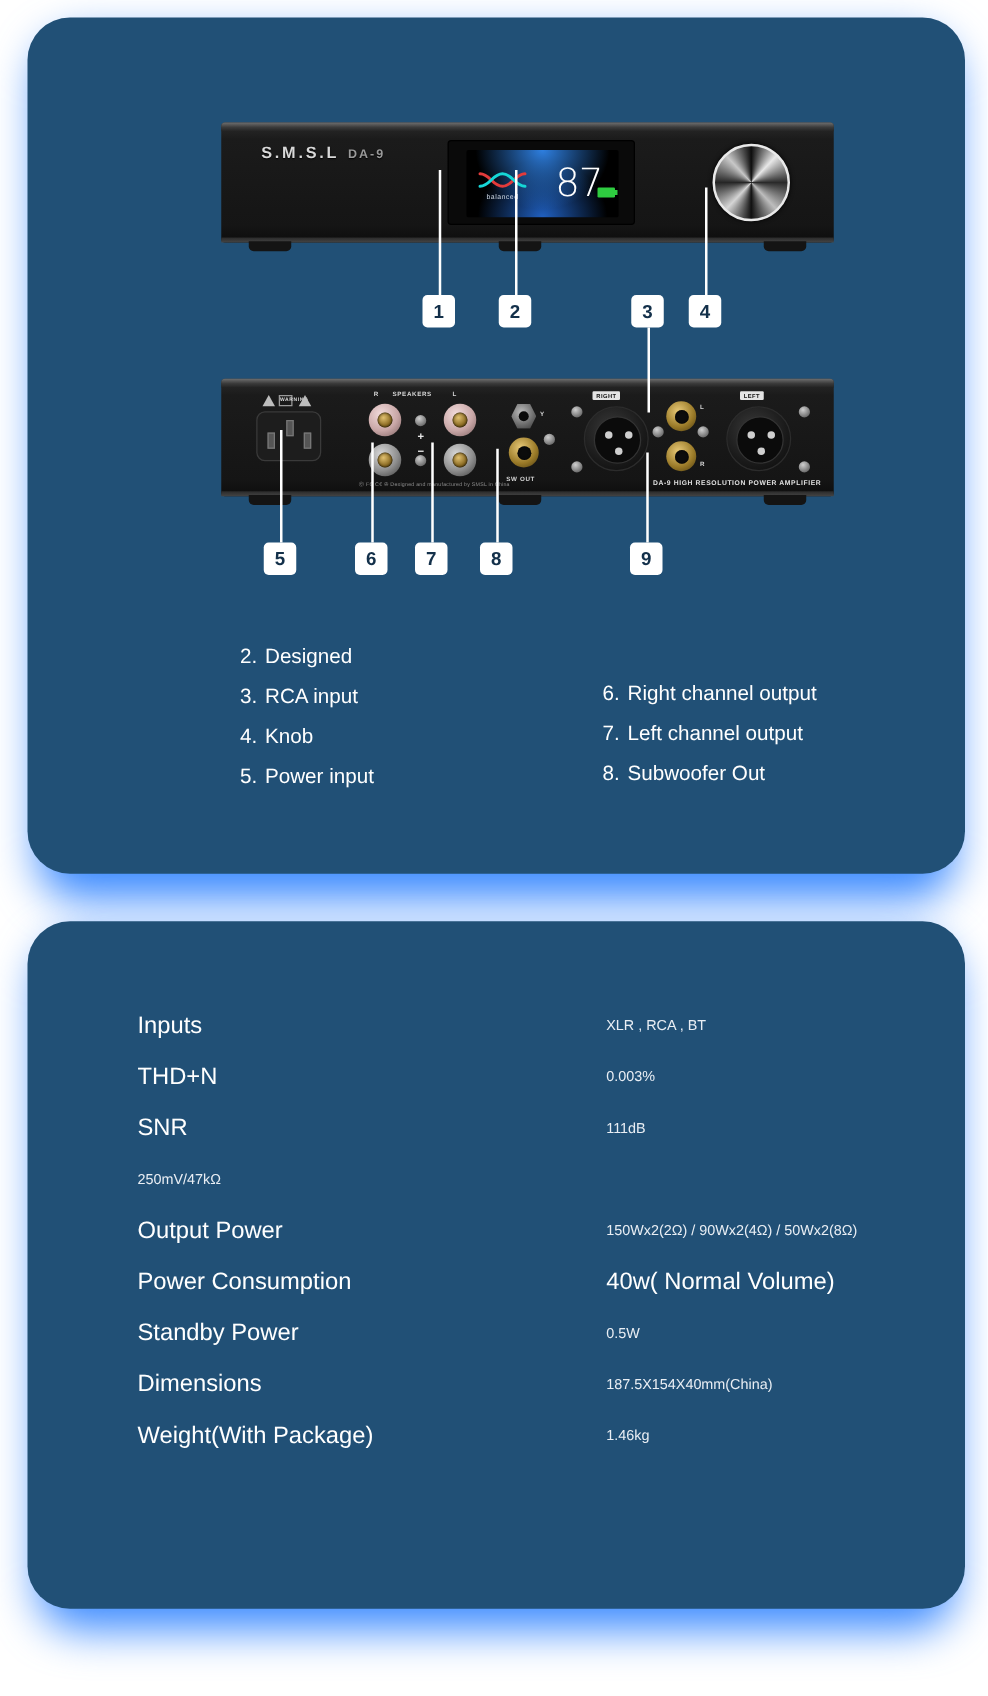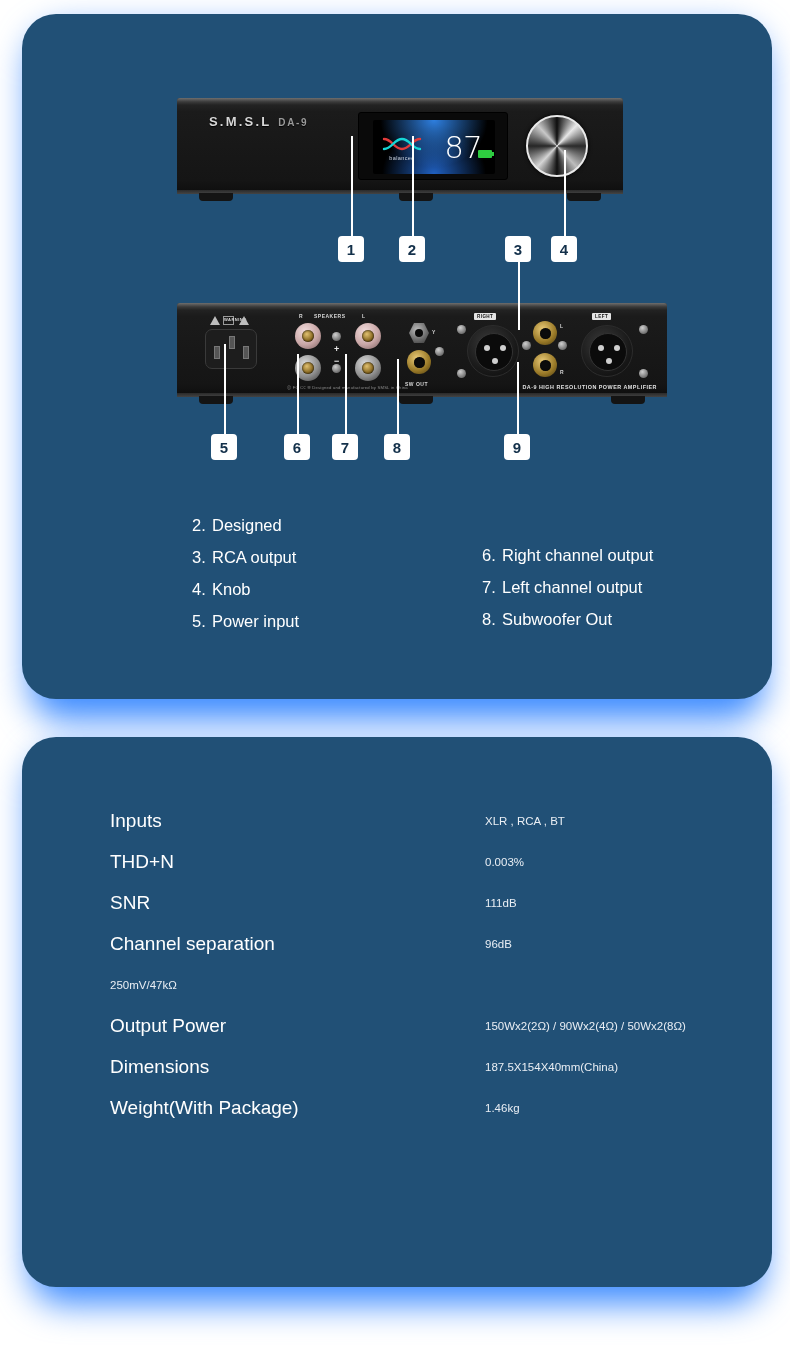--- a/index.html
+++ b/index.html
@@ -44,21 +44,21 @@
   }
   .dev-bot-lip {
     position: absolute; left: 0; right: 0; bottom: 0; height: 4px;
     background: linear-gradient(#2a2a2a, #444);
   }
   .foot {
     position: absolute; bottom: -7px; width: 34px; height: 8px;
     background: #141414; border-radius: 0 0 4px 4px;
   }
 
-  #front-unit { left: 155px; top: 84px; width: 446px; height: 96px; }
+  #front-unit { left: 155px; top: 84px; width: 490px; height: 96px; }
   #rear-unit  { left: 155px; top: 289px; width: 490px; height: 94px; }
 
   .logo {
     position: absolute; left: 32px; top: 16px;
     color: #d8d8d8; font-size: 13px; font-weight: 700;
     letter-spacing: 2.2px; font-family: "Liberation Sans", sans-serif;
     text-shadow: 0 1px 1px #000;
   }
   .logo .model {
     font-size: 10px; letter-spacing: 1.6px; color: #9a9a9a;
@@ -400,21 +400,21 @@
   <div class="callout-box" style="left:310px; top:420px">7</div>
   <div class="callout-box" style="left:362px; top:420px">8</div>
   <div class="callout-box" style="left:482px; top:420px">9</div>
 
   <div id="legend">
     <div class="legend-col" id="legend-col-left">
       <div class="legend-item">
         <span class="num">2.</span><span>Designed</span>
       </div>
       <div class="legend-item">
-        <span class="num">3.</span><span>RCA output</span>
+        <span class="num">3.</span><span>RCA input</span>
       </div>
       <div class="legend-item">
         <span class="num">4.</span><span>Knob</span>
       </div>
       <div class="legend-item">
         <span class="num">5.</span><span>Power input</span>
       </div>
     </div>
     <div class="legend-col" id="legend-col-right">
       <div class="legend-item">
@@ -439,31 +439,35 @@
   </div>
   <div class="spec-row">
     <div class="spec-label">THD+N</div>
     <div class="spec-value">0.003%</div>
   </div>
   <div class="spec-row">
     <div class="spec-label">SNR</div>
     <div class="spec-value">111dB</div>
   </div>
   <div class="spec-row">
-    <div class="spec-label">Channel separation</div>
-    <div class="spec-value">96dB</div>
-  </div>
-  <div class="spec-row">
     <div class="spec-value">250mV/47kΩ</div>
   </div>
   <div class="spec-row">
     <div class="spec-label">Output Power</div>
     <div class="spec-value">150Wx2(2Ω) / 90Wx2(4Ω) / 50Wx2(8Ω)</div>
   </div>
   <div class="spec-row">
+    <div class="spec-label">Power Consumption</div>
+    <div class="spec-value big">40w( Normal Volume)</div>
+  </div>
+  <div class="spec-row">
+    <div class="spec-label">Standby Power</div>
+    <div class="spec-value">0.5W</div>
+  </div>
+  <div class="spec-row">
     <div class="spec-label">Dimensions</div>
     <div class="spec-value">187.5X154X40mm(China)</div>
   </div>
   <div class="spec-row">
     <div class="spec-label">Weight(With Package)</div>
     <div class="spec-value">1.46kg</div>
   </div>
 </div>
 
 </body></html>

